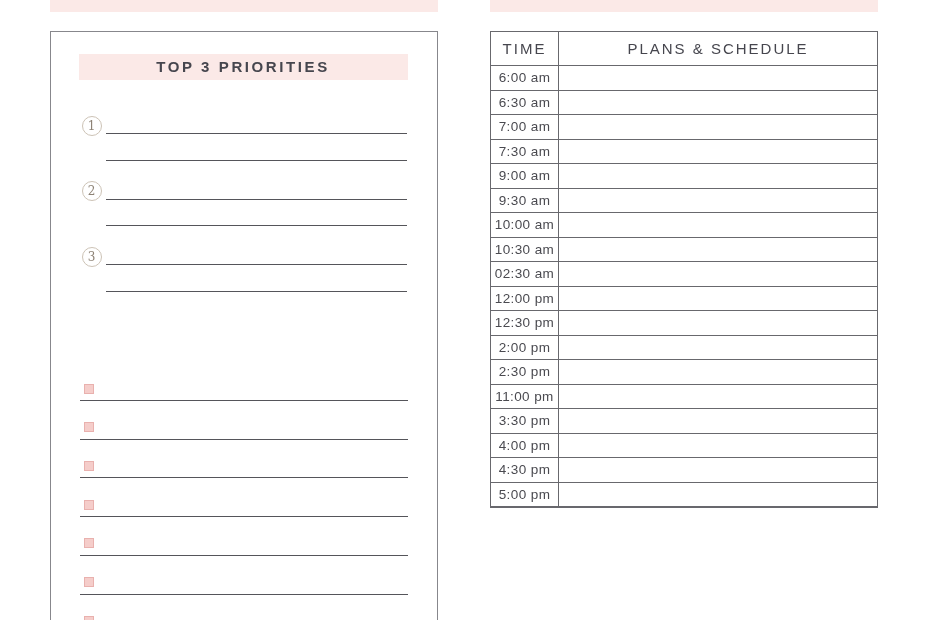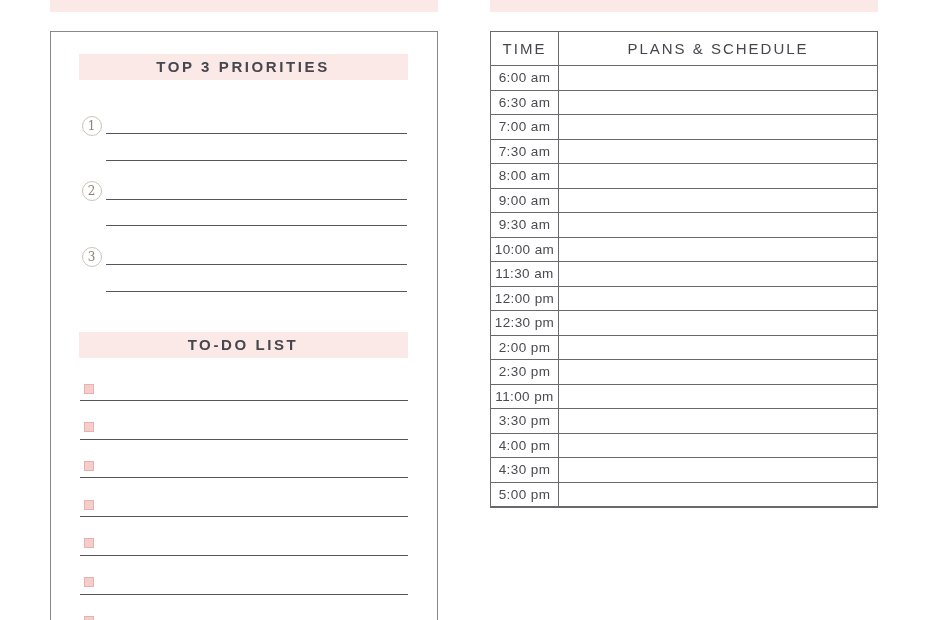--- a/index.html
+++ b/index.html
@@ -106,23 +106,20 @@
       <div class="write-line" style="left: 54.5px; width: 301px; top: 101px;"></div>
       <div class="write-line" style="left: 54.5px; width: 301px; top: 127.5px;"></div>
       <div class="num-badge" style="left: 30.5px; top: 149px;">2</div>
       <div class="write-line" style="left: 54.5px; width: 301px; top: 166.5px;"></div>
       <div class="write-line" style="left: 54.5px; width: 301px; top: 193px;"></div>
       <div class="num-badge" style="left: 30.5px; top: 214.5px;">3</div>
       <div class="write-line" style="left: 54.5px; width: 301px; top: 232px;"></div>
       <div class="write-line" style="left: 54.5px; width: 301px; top: 258.5px;"></div>
     </div>
 
-  <div class="section-header" id="todo-header">
-    <span>TO-DO LIST</span>
-  </div>
   <div id="todo-list">
       <div class="todo-box" style="left: 32.5px; top: 351.5px;"></div>
       <div class="write-line" style="left: 28.5px; width: 328.5px; top: 368px;"></div>
       <div class="todo-box" style="left: 32.5px; top: 390.2px;"></div>
       <div class="write-line" style="left: 28.5px; width: 328.5px; top: 406.7px;"></div>
       <div class="todo-box" style="left: 32.5px; top: 428.9px;"></div>
       <div class="write-line" style="left: 28.5px; width: 328.5px; top: 445.4px;"></div>
       <div class="todo-box" style="left: 32.5px; top: 467.6px;"></div>
       <div class="write-line" style="left: 28.5px; width: 328.5px; top: 484.1px;"></div>
       <div class="todo-box" style="left: 32.5px; top: 506.3px;"></div>
@@ -153,37 +150,37 @@
       </div>
       <div class="sched-row">
         <div class="time-cell">7:00 am</div>
         <div class="plan-cell"></div>
       </div>
       <div class="sched-row">
         <div class="time-cell">7:30 am</div>
         <div class="plan-cell"></div>
       </div>
       <div class="sched-row">
-        <div class="time-cell">8:00 am</div>
-        <div class="plan-cell"></div>
-      </div>
-      <div class="sched-row">
         <div class="time-cell">9:00 am</div>
         <div class="plan-cell"></div>
       </div>
       <div class="sched-row">
         <div class="time-cell">9:30 am</div>
         <div class="plan-cell"></div>
       </div>
       <div class="sched-row">
         <div class="time-cell">10:00 am</div>
         <div class="plan-cell"></div>
       </div>
       <div class="sched-row">
-        <div class="time-cell">11:30 am</div>
+        <div class="time-cell">10:30 am</div>
+        <div class="plan-cell"></div>
+      </div>
+      <div class="sched-row">
+        <div class="time-cell">02:30 am</div>
         <div class="plan-cell"></div>
       </div>
       <div class="sched-row">
         <div class="time-cell">12:00 pm</div>
         <div class="plan-cell"></div>
       </div>
       <div class="sched-row">
         <div class="time-cell">12:30 pm</div>
         <div class="plan-cell"></div>
       </div>

